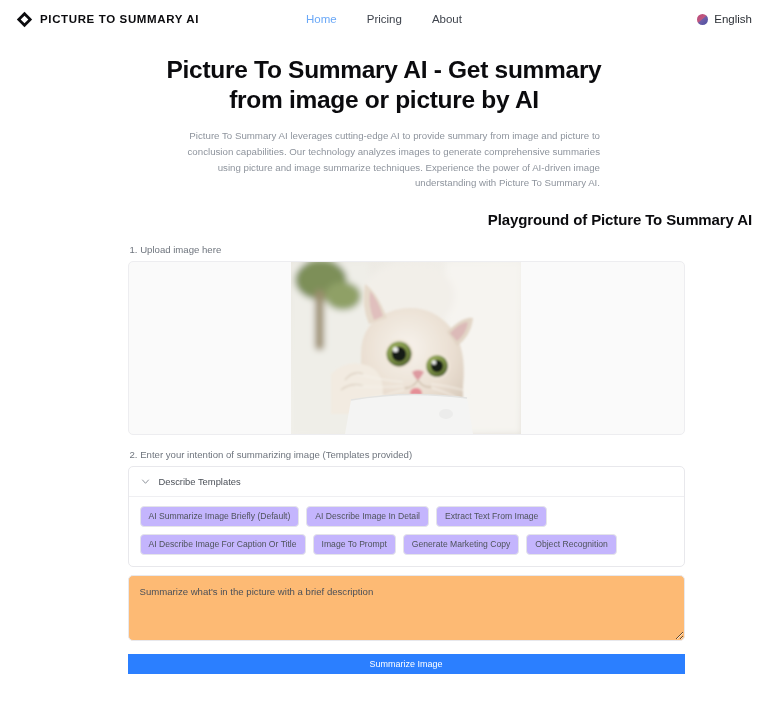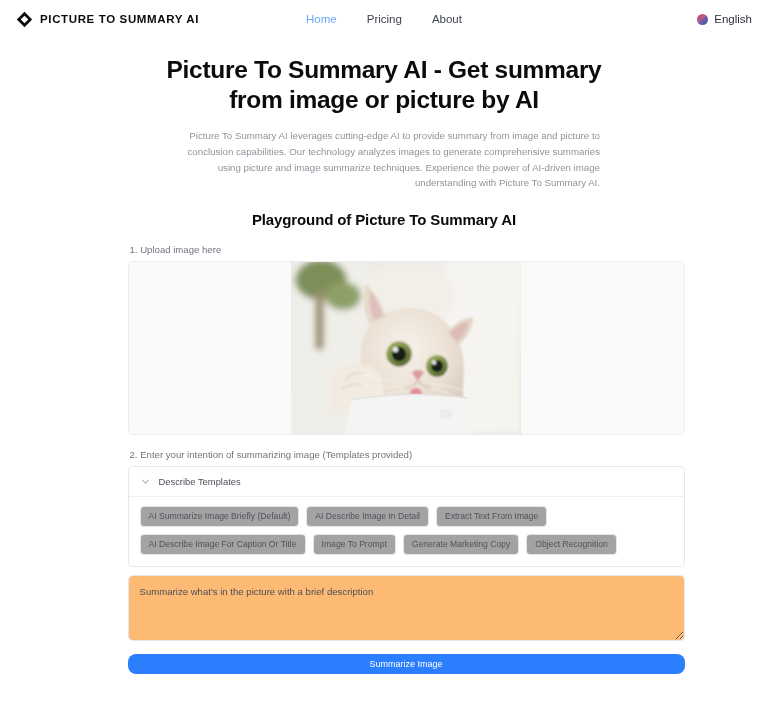--- a/index.html
+++ b/index.html
@@ -89,21 +89,21 @@
     margin: 14px auto 0;
     max-width: 432px;
     text-align: right;
     font-size: 9.7px;
     line-height: 1.62;
     color: #8e949d;
   }
 
   .section-title {
     margin: 20px auto 16px;
-    text-align: center;
+    text-align: right;
     font-size: 15px;
     font-weight: 700;
     color: #0b0b0e;
     letter-spacing: -0.008em;
   }
 
   .playground {
     width: 557px;
     margin: 0 auto;
     padding-left: 44px;
@@ -159,21 +159,21 @@
   }
   .chips {
     padding: 9px 11px 11px;
     display: flex;
     flex-wrap: wrap;
     gap: 7px;
   }
   .chip {
     border: 1px solid #e4e4e9;
     border-radius: 4px;
-    background: #a3a3a3;
+    background: #c4b5fd;
     padding: 4px 8px;
     font-size: 8.6px;
     color: #4e535b;
     line-height: 1.25;
     white-space: nowrap;
     cursor: pointer;
     font-family: "Liberation Sans", sans-serif;
   }
 
   
@@ -193,21 +193,21 @@
     resize: vertical;
     outline: none;
   }
   .intent-box::placeholder { color: #a6abb3; }
 
   .primary-btn {
     margin-top: 9px;
     width: 100%;
     height: 20px;
     border: none;
-    border-radius: 8px;
+    border-radius: 0;
     background: #2b7fff;
     color: #ffffff;
     font-size: 9px;
     font-family: "Liberation Sans", sans-serif;
     cursor: pointer;
     display: flex;
     align-items: center;
     justify-content: center;
   }
 </style>

